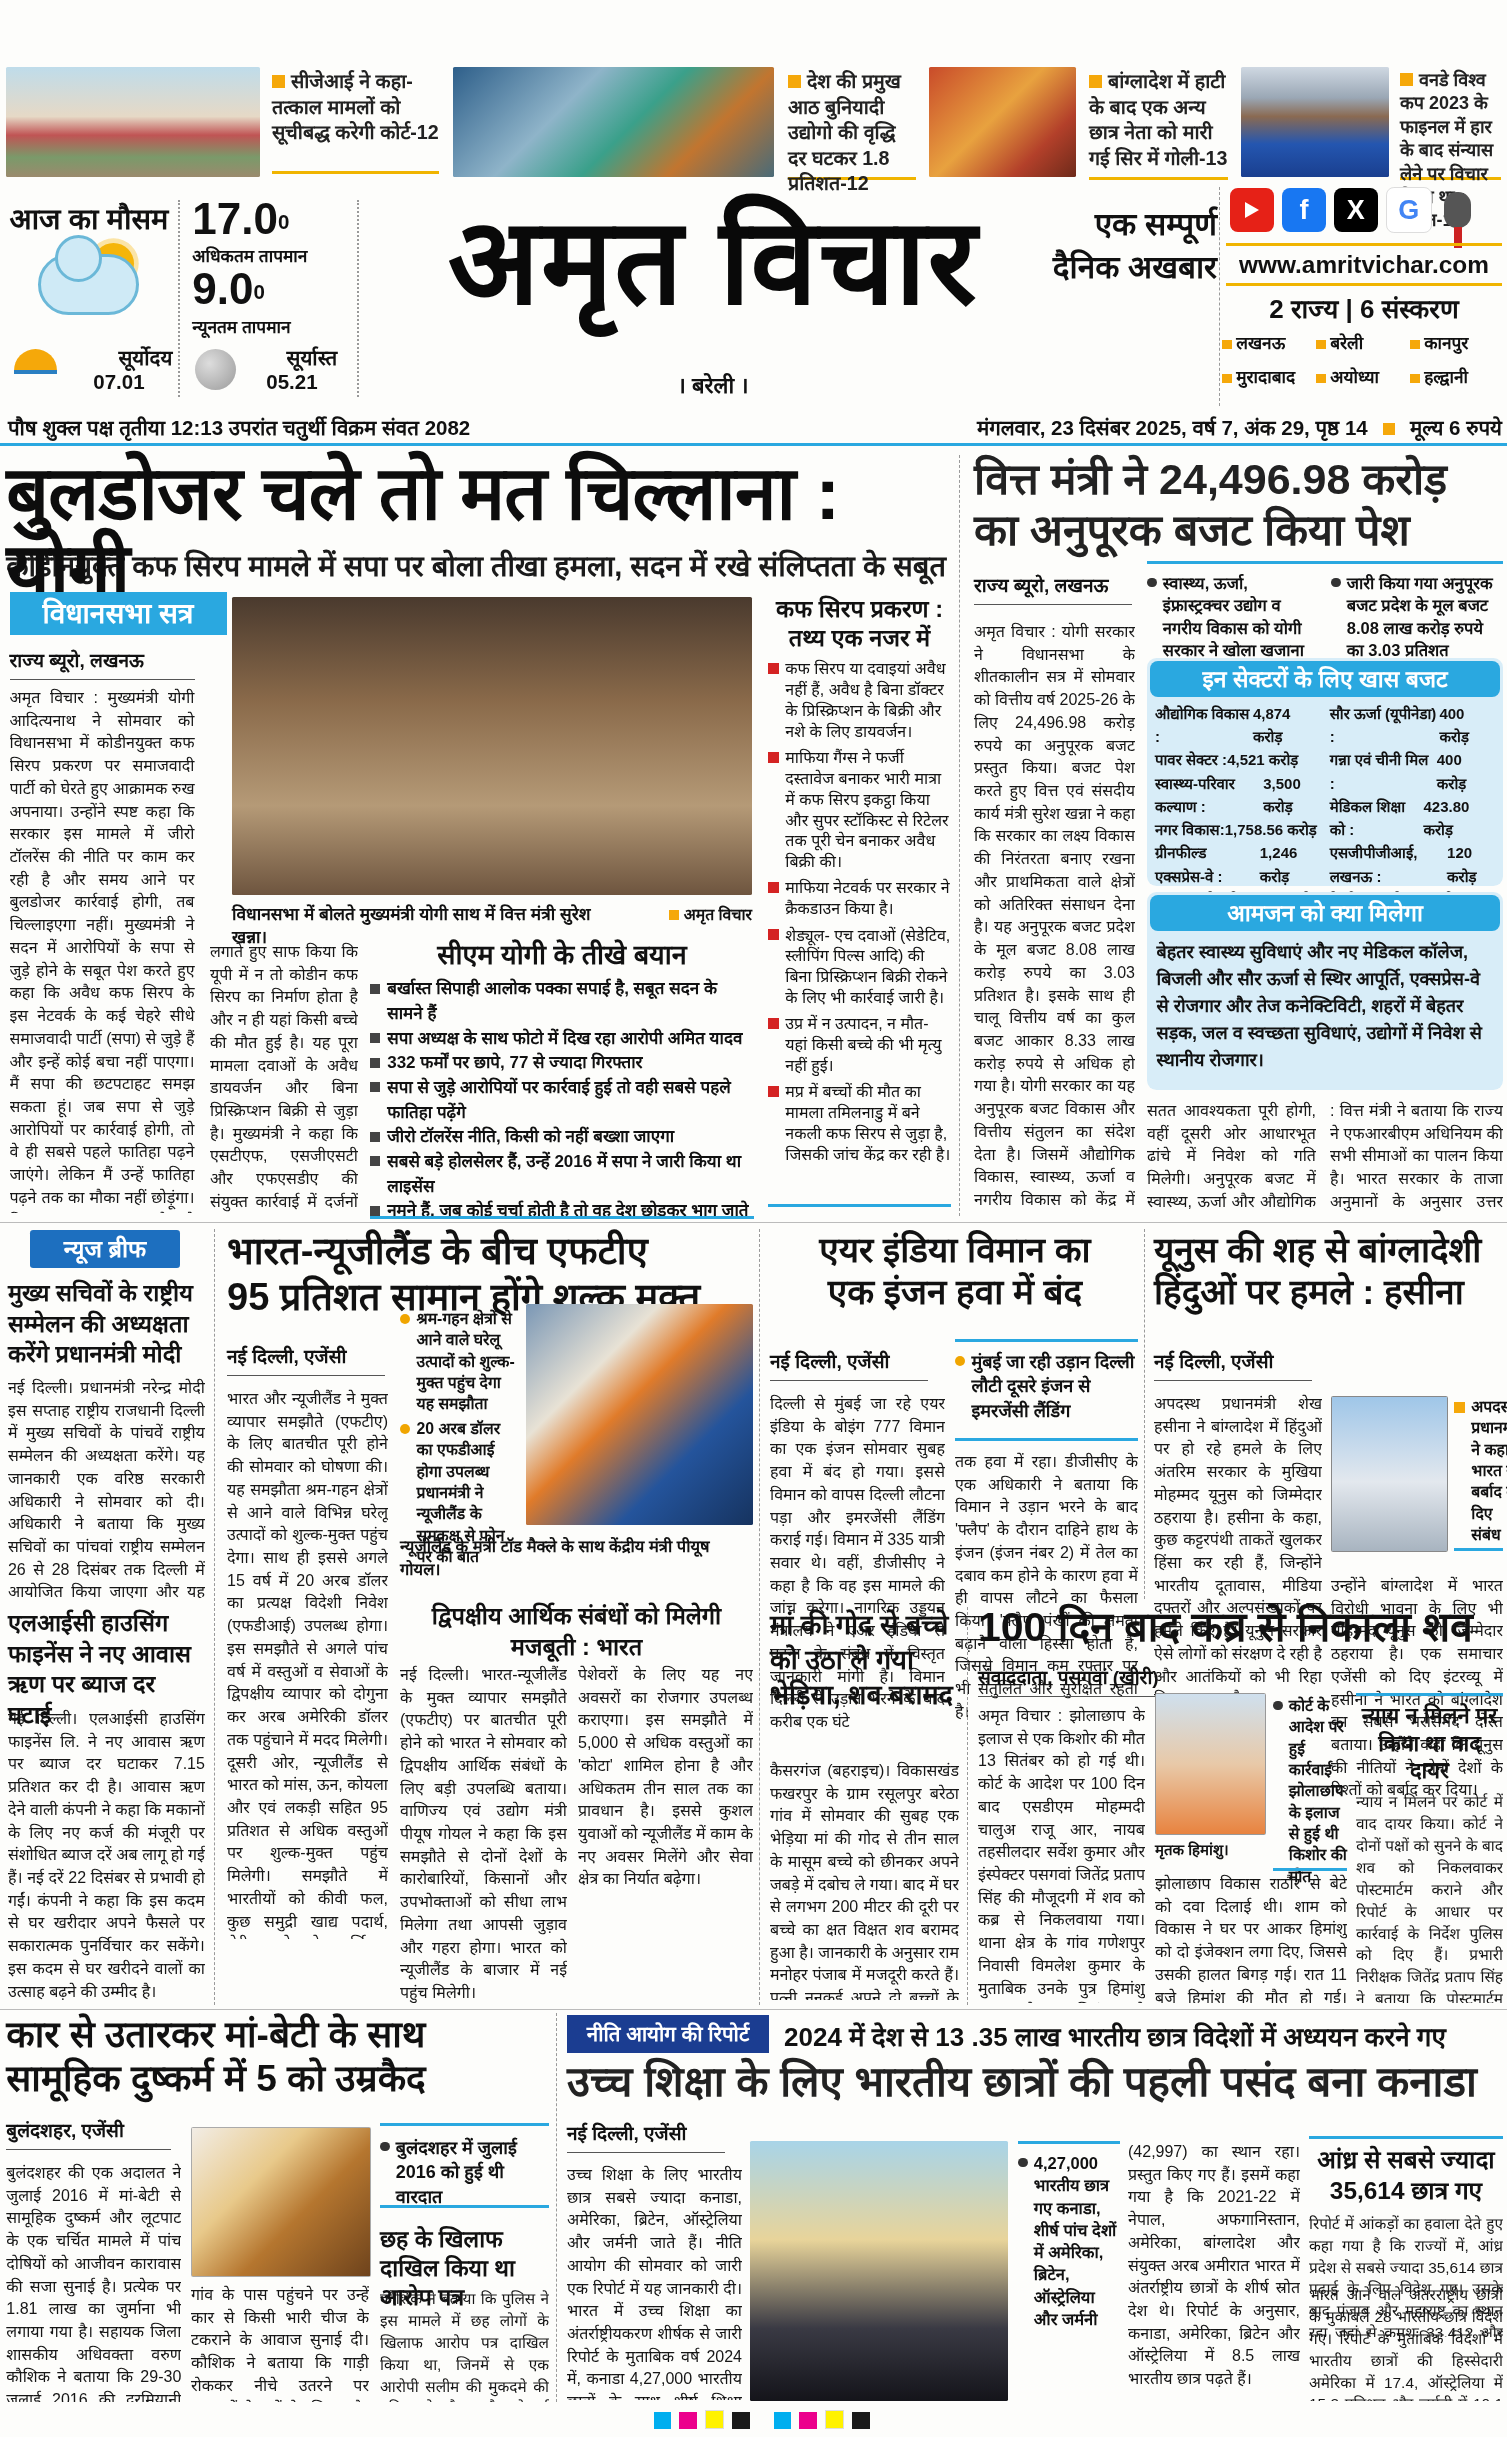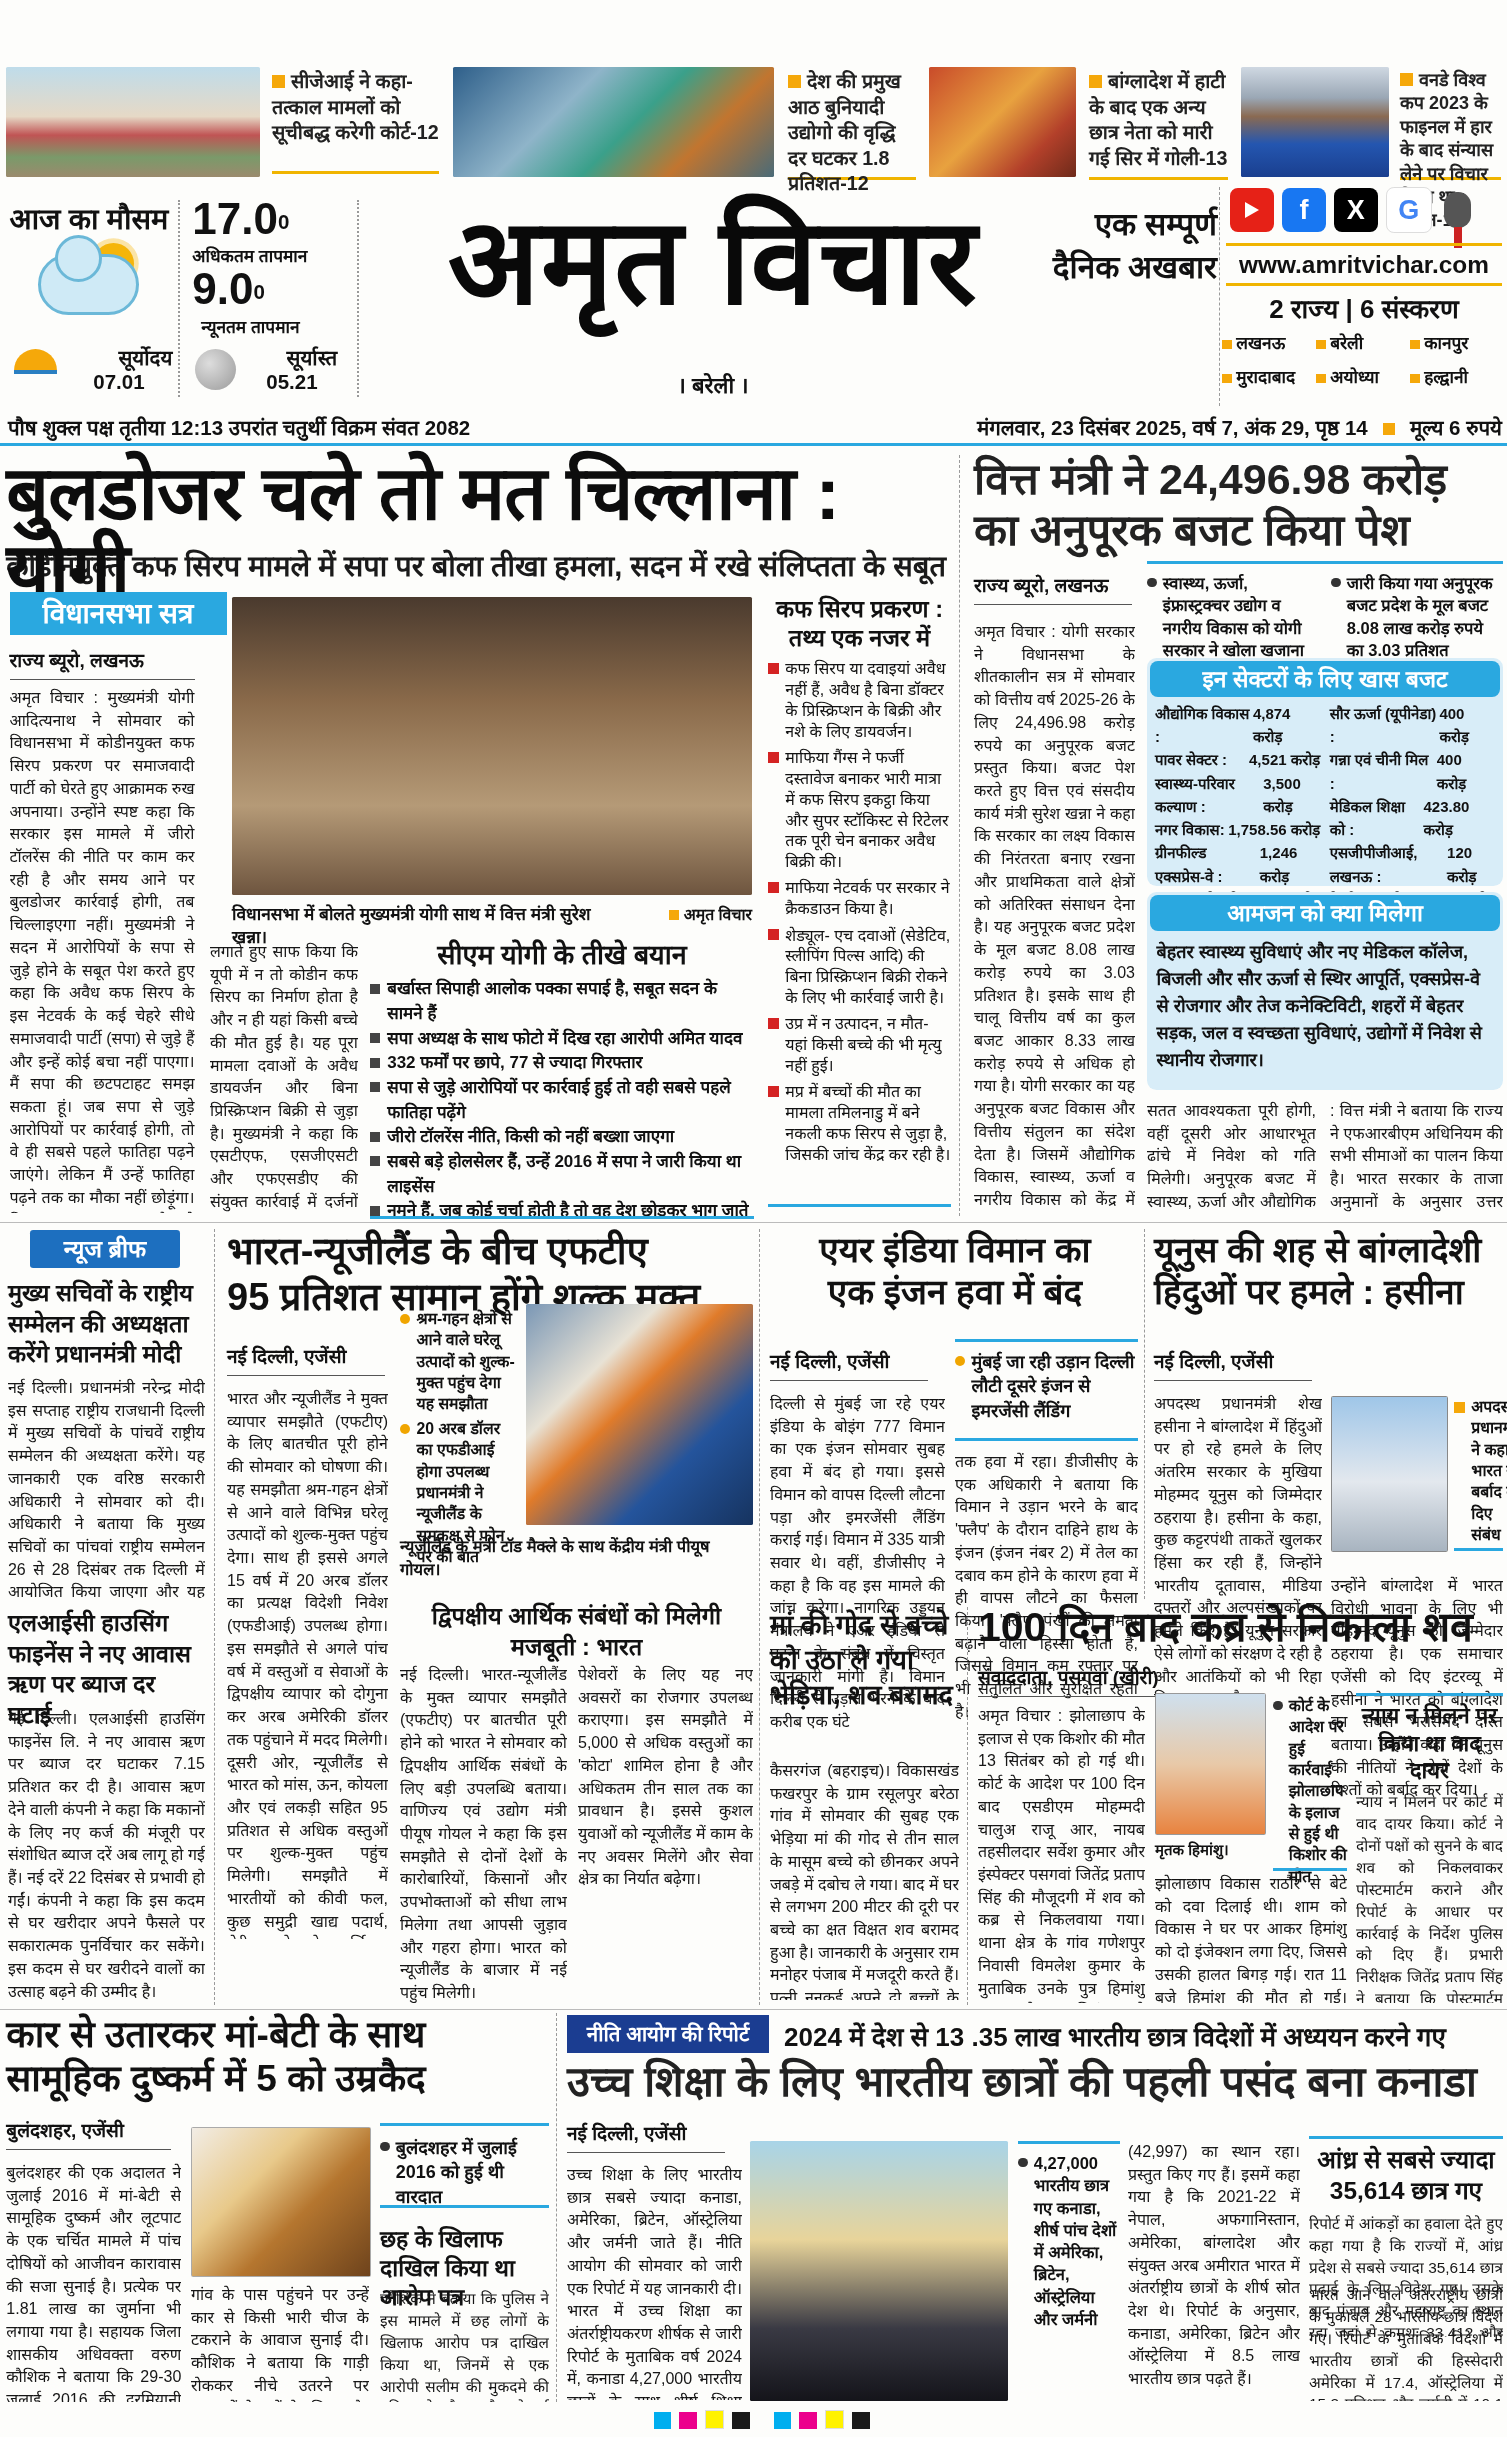--- a/index.html
+++ b/index.html
@@ -36,21 +36,21 @@
   .hl-sm{font-weight:900;font-size:23.6px;line-height:1.3;color:#111;}
   .subhead{font-weight:bold;font-size:29px;color:#1a1a1a;}
   .sec-label{background:#2aa8e0;color:#fff;font-weight:900;font-size:28px;text-align:center;line-height:43px;}
   .byline{font-size:19px;font-weight:bold;border-bottom:1.6px solid #555;padding-bottom:6.3px;}
   .body-txt{font-size:16px;line-height:1.42;text-align:justify;color:#161616;overflow:hidden;}
   .caption{font-size:17.3px;font-weight:bold;}
   .credit{font-size:15.8px;font-weight:bold;}
   .credit .sq{display:inline-block;width:10.2px;height:10.2px;background:#f5a80a;margin-right:4.7px;}
   .boxblue{background:#d8edf8;border-radius:9.5px;}
   .boxblue-title{background:#2aa8e0;color:#fff;font-weight:900;font-size:23px;text-align:center;border-radius:7.9px;line-height:36px;}
-  .sector-row{display:flex;justify-content:space-between;font-size:15px;font-weight:bold;line-height:1.55;}
+  .sector-row{display:flex;font-size:15px;font-weight:bold;line-height:1.55;}
   .facts-title{font-weight:900;font-size:23.6px;text-align:center;line-height:1.25;}
   .fact-item{font-size:16px;line-height:1.3;margin:5.5px 0;display:flex;}
   .fact-item .sq{flex:0 0 11px;width:11px;height:11px;background:#d42323;margin:3.9px 6.3px 0 0;}
   .quote-item{font-size:17px;font-weight:bold;line-height:1.45;display:flex;}
   .quote-item .sq{flex:0 0 10.2px;width:10.2px;height:10.2px;background:#444;margin:6.3px 7px 0 0;}
   .bul{display:flex;font-size:16.5px;font-weight:bold;line-height:1.35;}
   .bul .dot{flex:0 0 9.5px;width:9.5px;height:9.5px;border-radius:50%;background:#333;margin:5.5px 6.3px 0 0;}
   .bul .ydot{flex:0 0 10.2px;width:10.2px;height:10.2px;border-radius:50%;background:#f0a500;margin:5.5px 6.3px 0 0;}
   .bul .ysq{flex:0 0 11px;width:11px;height:11px;background:#f5a80a;margin:5.5px 6.3px 0 0;}
   .cyanbar{height:3.2px;background:#2aa8e0;}
@@ -98,21 +98,21 @@
   <div class="abs" style="left:6.3px;top:195px;width:364px;height:213px;">
     <div class="abs" style="left:3.2px;top:3.2px;font-size:29px;font-weight:900;">आज का मौसम</div>
     <div class="abs" style="left:31.5px;top:59px;">
       <div class="sun" style="left:55px;top:-11px;"></div>
       <div class="cloud"></div>
     </div>
     <div class="abs dotline" style="left:172px;top:4.7px;height:197px;"></div>
     <div class="abs" style="left:186px;top:1.6px;"><span class="wx-num">17.0</span><sup style="font-size:20.5px;font-weight:bold;">0</sup></div>
     <div class="abs wx-lab" style="left:186px;top:49px;">अधिकतम तापमान</div>
     <div class="abs" style="left:186px;top:72px;"><span class="wx-num">9.0</span><sup style="font-size:20.5px;font-weight:bold;">0</sup></div>
-    <div class="abs wx-lab" style="left:186px;top:120px;margin-left:9px;">न्यूनतम तापमान</div>
+    <div class="abs wx-lab" style="left:186px;top:120px;">न्यूनतम तापमान</div>
     <div class="abs dotline" style="left:351px;top:4.7px;height:197px;"></div>
     <div class="abs" style="left:7.9px;top:154px;">
         <div class="sunrise"></div>
       </div>
     <div class="abs wx-small" style="left:71px;top:148px;text-align:right;width:95px;">सूर्योदय</div>
     <div class="abs wx-small" style="left:87px;top:175px;">07.01</div>
     <div class="abs moon" style="left:189px;top:154px;"></div>
     <div class="abs wx-small" style="left:244px;top:148px;text-align:right;width:87px;">सूर्यास्त</div>
     <div class="abs wx-small" style="left:260px;top:175px;">05.21</div>
   </div>

